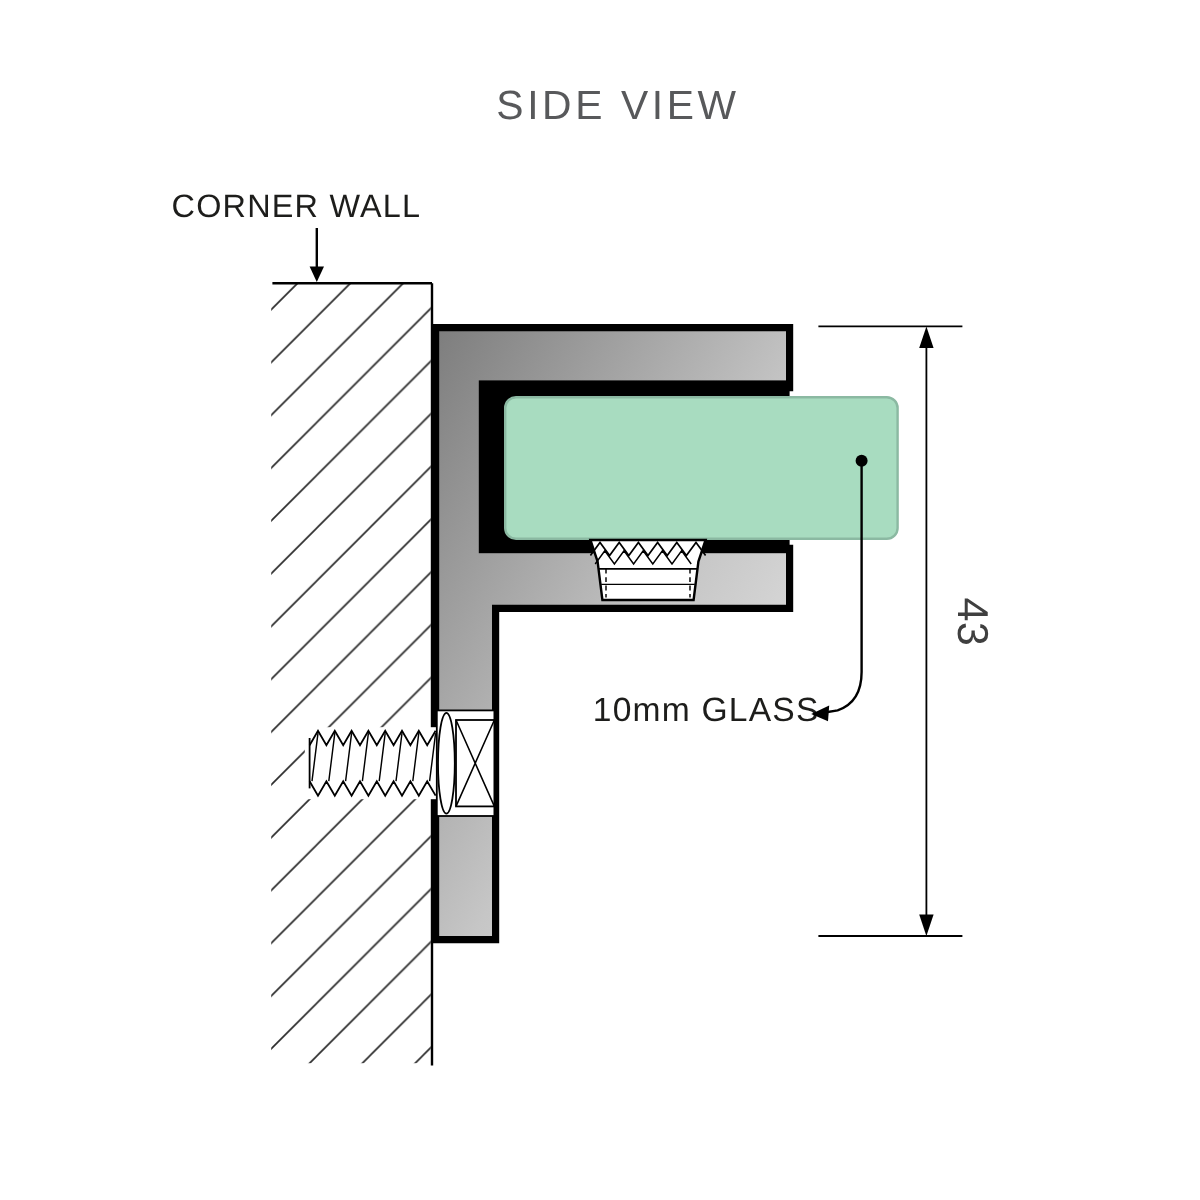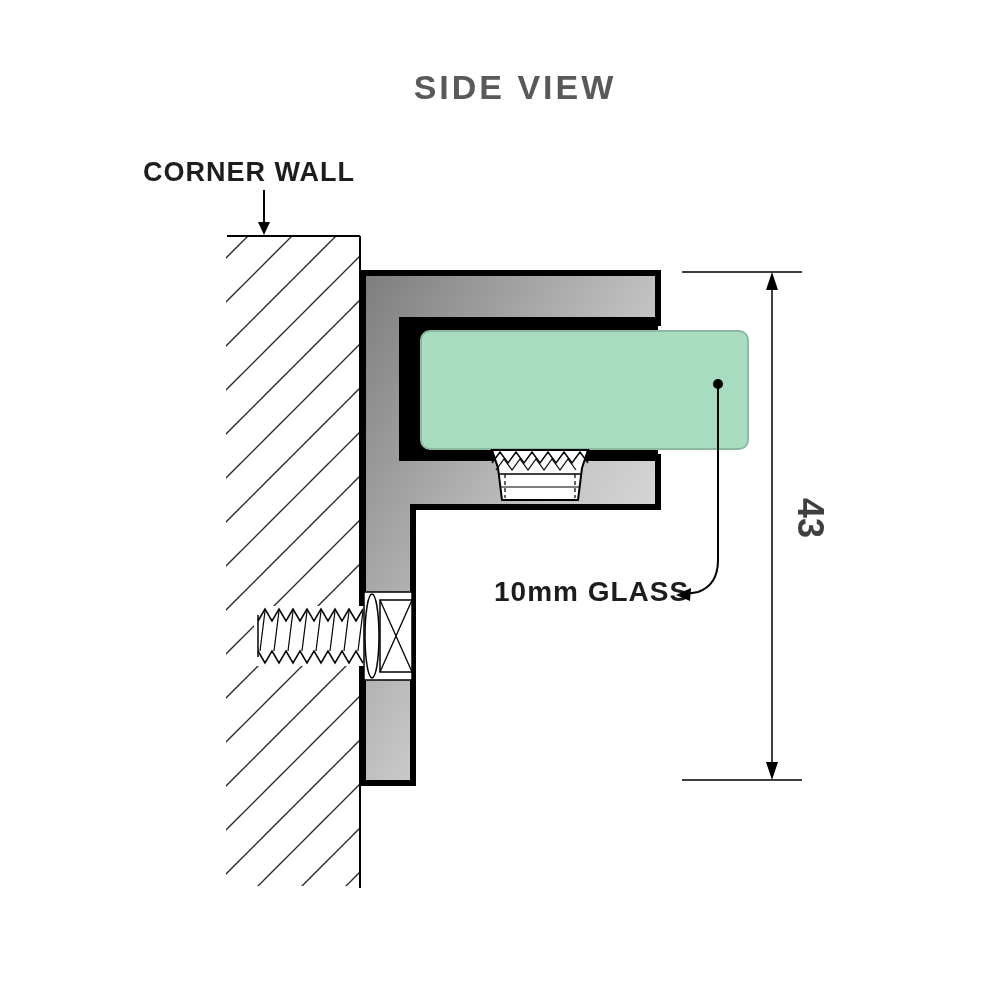--- a/index.html
+++ b/index.html
@@ -9,21 +9,20 @@
     width: 1000px;
     height: 1000px;
     font-family: "Liberation Sans", sans-serif;
   }
   .stage {
     position: relative;
     width: 1000px;
     height: 1000px;
     background: #ffffff;
     overflow: hidden;
-    font-weight: bold;
   }
   svg text {
     font-family: "Liberation Sans", sans-serif;
   }
   .title-text {
     font-size: 34px;
     letter-spacing: 3px;
   }
   .label-text {
     font-size: 27px;

